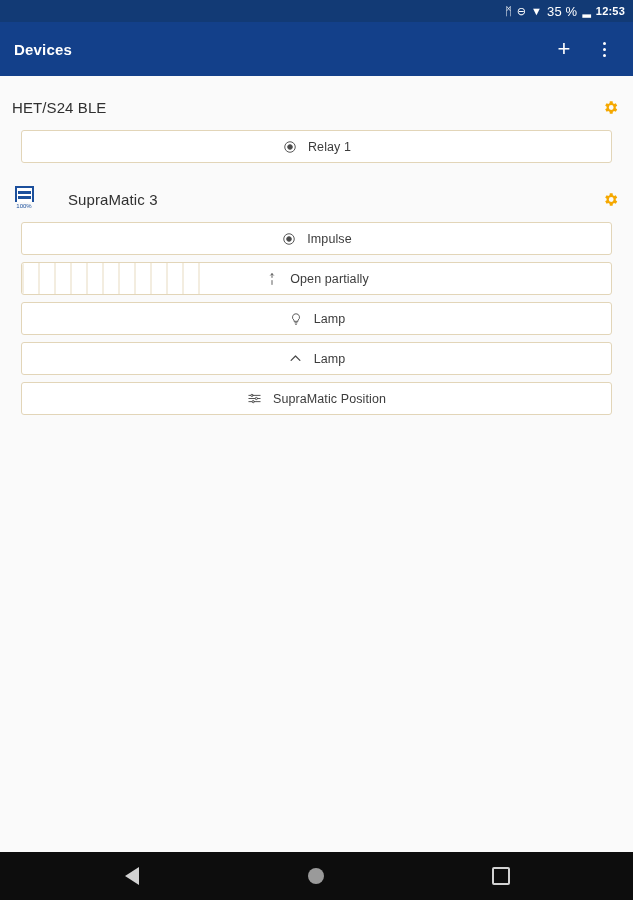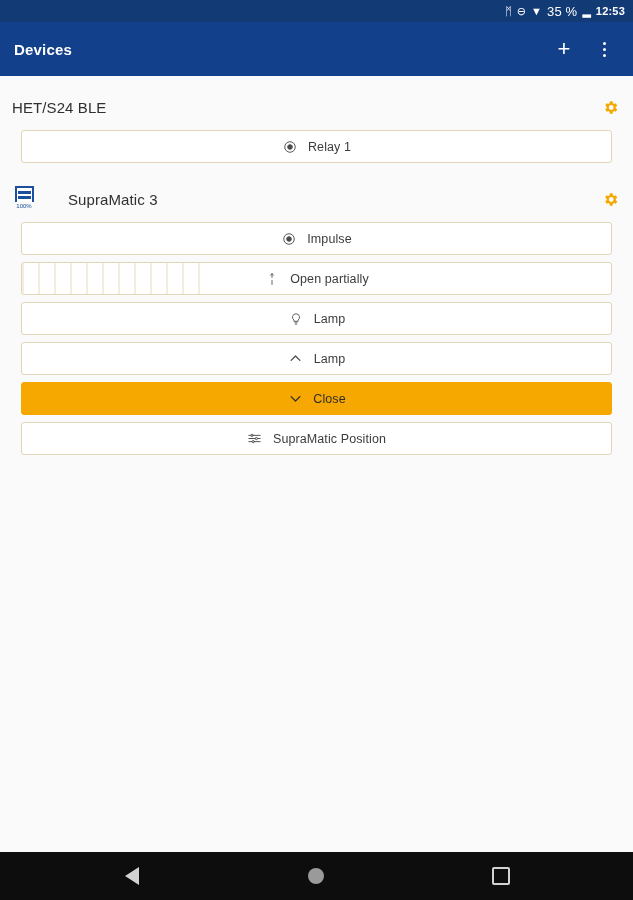--- a/index.html
+++ b/index.html
@@ -389,30 +389,20 @@
         <span class="cmd-inner">
           <span class="cmd-icon">
             <svg width="15" height="15" viewBox="0 0 24 24" fill="none" stroke="#4a4a4a" stroke-width="2" stroke-linecap="round" stroke-linejoin="round">
               <polyline points="5 15 12 8 19 15"></polyline>
             </svg>
           </span>
           <span class="cmd-label">Lamp</span>
         </span>
       </div>
 
-      <div class="cmd-btn highlight">
-        <span class="cmd-inner">
-          <span class="cmd-icon">
-            <svg width="15" height="15" viewBox="0 0 24 24" fill="none" stroke="#2e2e2e" stroke-width="2" stroke-linecap="round" stroke-linejoin="round">
-              <polyline points="5 9 12 16 19 9"></polyline>
-            </svg>
-          </span>
-          <span class="cmd-label">Close</span>
-        </span>
-      </div>
 
       <div class="cmd-btn">
         <span class="cmd-inner">
           <span class="cmd-icon">
             <svg width="15" height="15" viewBox="0 0 24 24" fill="none" stroke="#4a4a4a" stroke-width="1.5" stroke-linecap="round">
               <path d="M3 7h18M3 12h18M3 17h18"></path>
               <circle cx="8" cy="7" r="1.8" fill="#ffffff"></circle>
               <circle cx="15" cy="12" r="1.8" fill="#ffffff"></circle>
               <circle cx="10" cy="17" r="1.8" fill="#ffffff"></circle>
             </svg>

